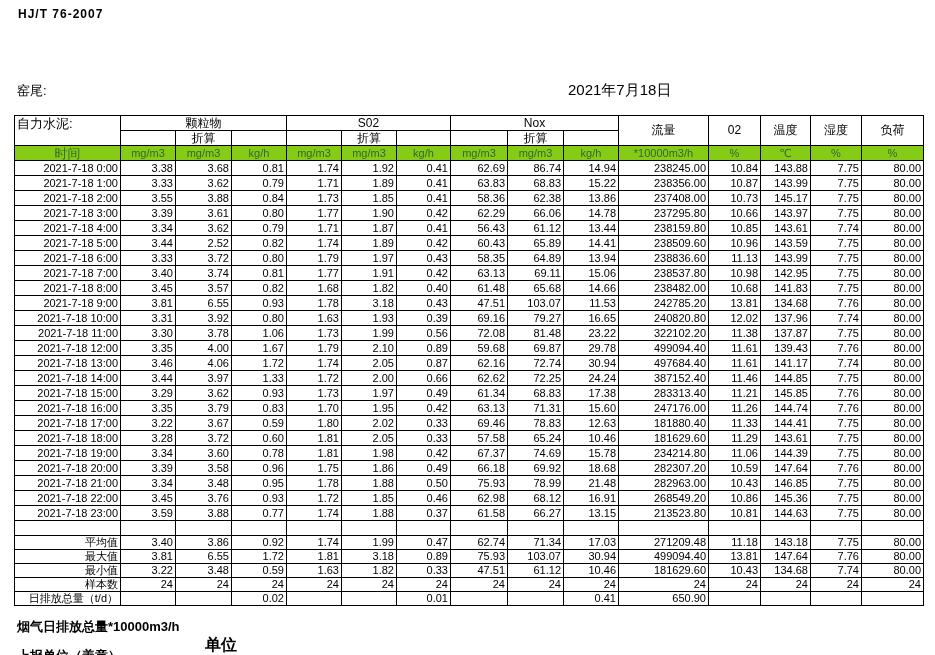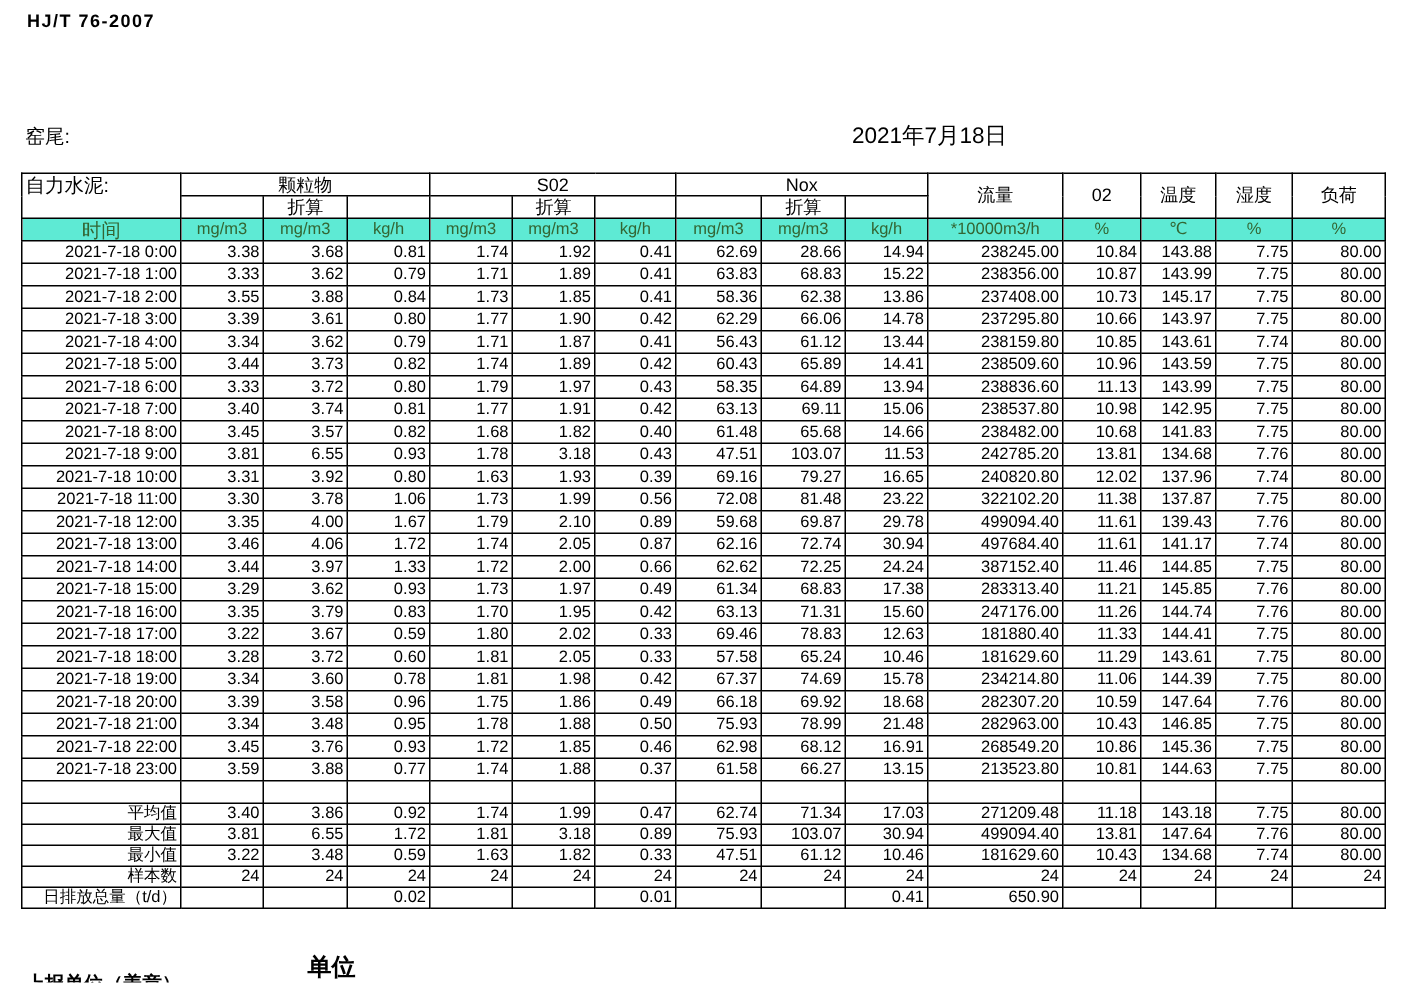--- a/index.html
+++ b/index.html
@@ -27,21 +27,21 @@
   table.report td {
     border: 1px solid #000;
     padding: 0 2px;
     height: 15px;
     line-height: 13px;
     overflow: hidden;
     white-space: nowrap;
   }
   thead td { text-align: center; font-size: 12px; }
   tr.units td {
-    background: #5eead4;
+    background: #84cc16;
     color: #336633;
     text-align: center;
     font-size: 11px;
   }
   tr.units td.time-h { font-size: 13px; }
   td.num { text-align: right; padding-right: 6px; }
   td.time { text-align: right; padding-right: 3px; white-space: pre; }
   tr.blank td { height: 15px; }
   tr.summary td { height: 14px; }
   td.left { text-align: right; padding-left: 2px; }
@@ -122,21 +122,21 @@
     <tbody>
         <tr>
           <td class="time">2021-7-18 0:00</td>
           <td class="num">3.38</td>
           <td class="num">3.68</td>
           <td class="num">0.81</td>
           <td class="num">1.74</td>
           <td class="num">1.92</td>
           <td class="num">0.41</td>
           <td class="num">62.69</td>
-          <td class="num">28.66</td>
+          <td class="num">86.74</td>
           <td class="num">14.94</td>
           <td class="num">238245.00</td>
           <td class="num">10.84</td>
           <td class="num">143.88</td>
           <td class="num">7.75</td>
           <td class="num">80.00</td>
         </tr>
         <tr>
           <td class="time">2021-7-18 1:00</td>
           <td class="num">3.33</td>
@@ -201,21 +201,21 @@
           <td class="num">13.44</td>
           <td class="num">238159.80</td>
           <td class="num">10.85</td>
           <td class="num">143.61</td>
           <td class="num">7.74</td>
           <td class="num">80.00</td>
         </tr>
         <tr>
           <td class="time">2021-7-18 5:00</td>
           <td class="num">3.44</td>
-          <td class="num">3.73</td>
+          <td class="num">2.52</td>
           <td class="num">0.82</td>
           <td class="num">1.74</td>
           <td class="num">1.89</td>
           <td class="num">0.42</td>
           <td class="num">60.43</td>
           <td class="num">65.89</td>
           <td class="num">14.41</td>
           <td class="num">238509.60</td>
           <td class="num">10.96</td>
           <td class="num">143.59</td>
@@ -626,16 +626,17 @@
           <td class="num">0.41</td>
           <td class="num">650.90</td>
           <td class="num"></td>
           <td class="num"></td>
           <td class="num"></td>
           <td class="num"></td>
         </tr>
       </tbody>
   </table>
 
+  <div class="foot-note">烟气日排放总量*10000m3/h</div>
   <div class="foot-line">上报单位（盖章）</div>
   <div class="foot-unit">单位</div>
 
 </div>
 
 </body></html>

